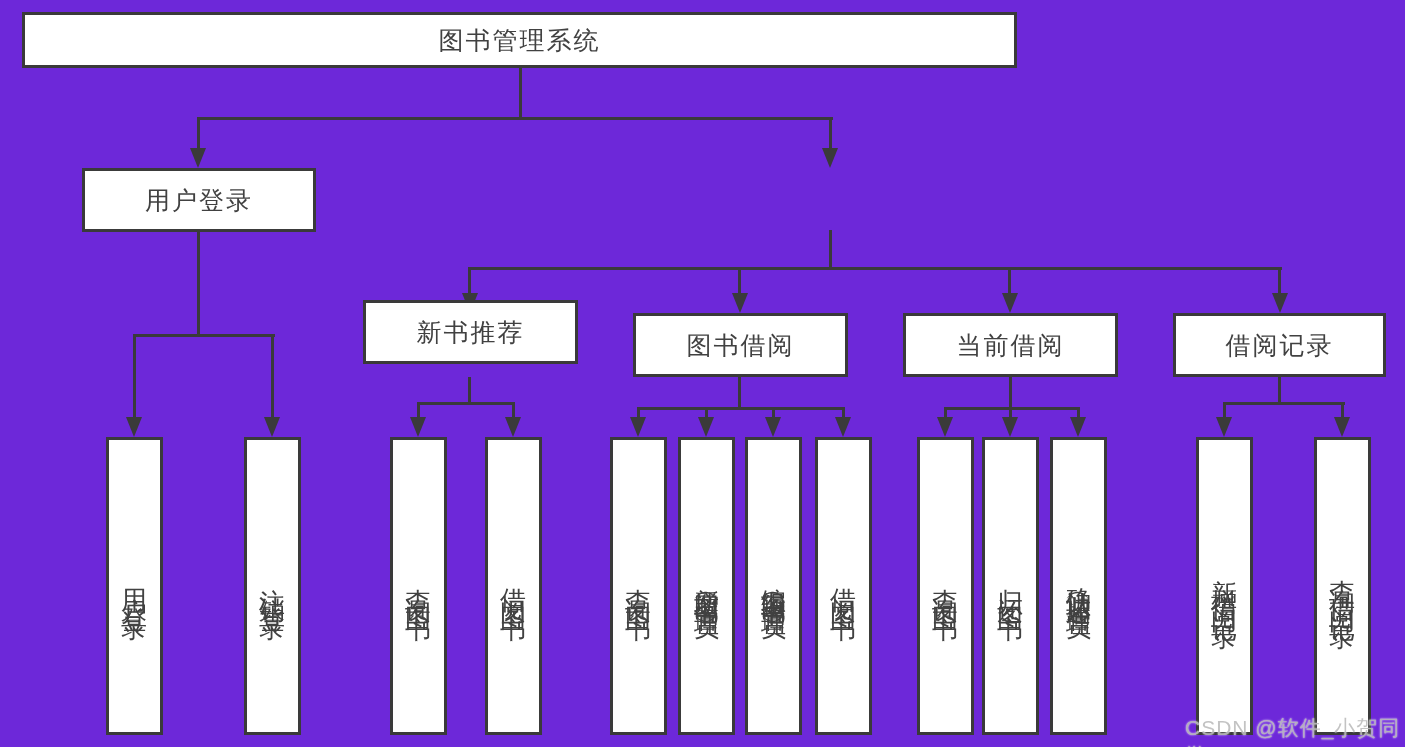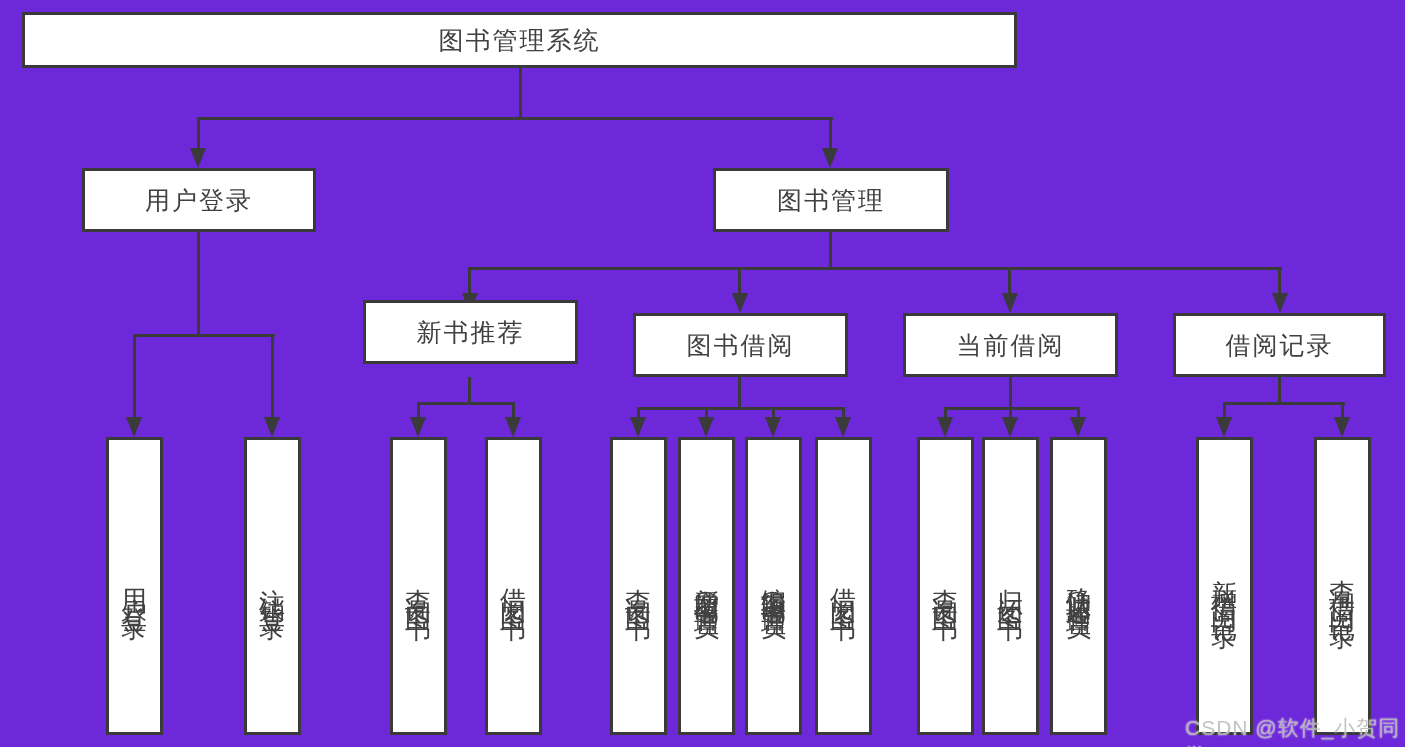--- a/index.html
+++ b/index.html
@@ -97,23 +97,20 @@
   <div class="vline" style="left:1341px;top:402px;height:17px"></div>
   <div class="ahead" style="left:1334px;top:417px"></div>
 
   <div class="box hbox" style="left:22px;top:12px;width:995px;height:56px">
     <span>图书管理系统</span>
   </div>
 
   <div class="box hbox" style="left:82px;top:168px;width:234px;height:64px">
     <span>用户登录</span>
   </div>
-  <div class="box hbox" style="left:713px;top:168px;width:236px;height:64px">
-    <span>图书管理</span>
-  </div>
 
   <div class="box hbox" style="left:363px;top:300px;width:215px;height:64px">
     <span>新书推荐</span>
   </div>
   <div class="box hbox" style="left:633px;top:313px;width:215px;height:64px">
     <span>图书借阅</span>
   </div>
   <div class="box hbox" style="left:903px;top:313px;width:215px;height:64px">
     <span>当前借阅</span>
   </div>

